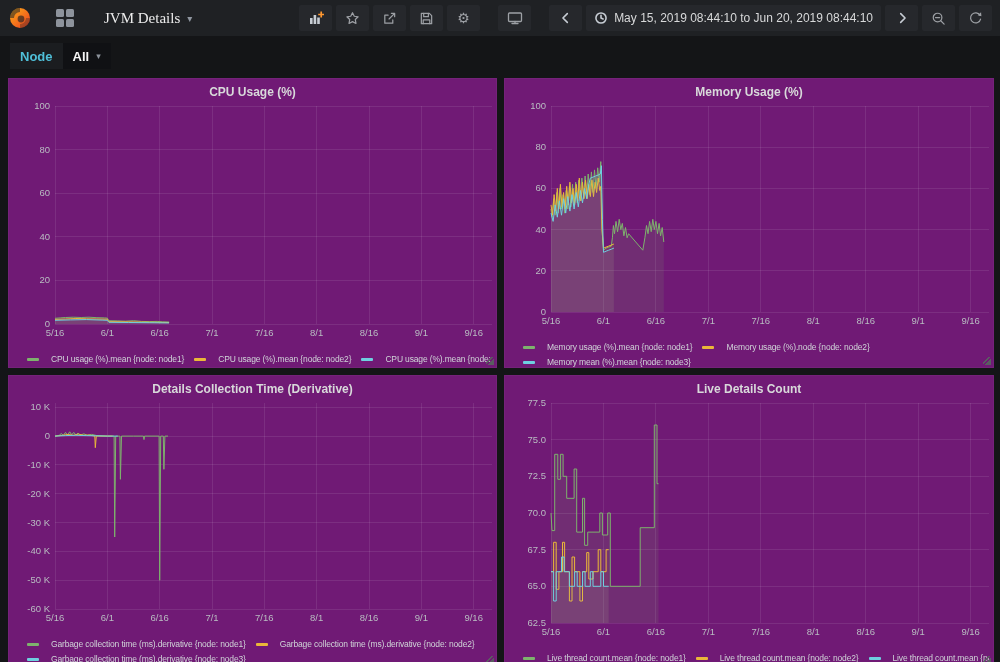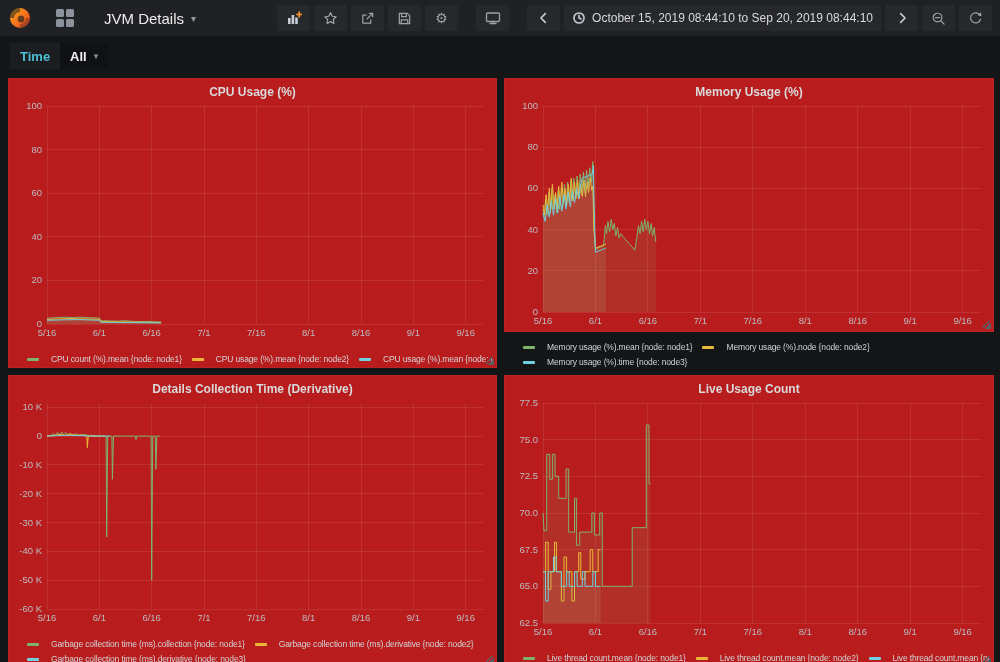--- a/index.html
+++ b/index.html
@@ -9,21 +9,21 @@
     background:#141517;
     font-family:"Liberation Sans","DejaVu Sans",sans-serif;
     color:#d8d9da;
     -webkit-font-smoothing:antialiased;
   }
   
   .navbar {
     position:absolute; left:0; top:0; width:1000px; height:36px;
     background:#1f2124; display:flex; align-items:center; padding:0 8px;
   }
-  .nav-left { display:flex; align-items:center; gap:24px; }
+  .nav-left { display:flex; align-items:center; gap:24px;font-family:Liberation Serif, serif; }
   .logo { width:24px; height:24px; display:block; }
   .grid-icon { display:grid; grid-template-columns:8px 8px; grid-template-rows:8px 8px; gap:2px;
     background:transparent; border:none; padding:0; cursor:pointer; }
   .grid-icon i { background:#8d939c; border-radius:1.5px; display:block; }
   .dash-title { display:flex; align-items:center; gap:7px; background:none; border:none;
     color:#ececec; font-size:15px; font-weight:500; cursor:pointer; font-family:inherit; }
   .dash-title .caret { color:#9096a0; font-size:10px; }
   .nav-right { margin-left:auto; display:flex; align-items:center; gap:4px; }
   .tbtn {
     height:26px; min-width:33px; padding:0 8px; border:none; border-radius:2px;
@@ -43,28 +43,28 @@
     background:#1b1d20; color:#4fbfd8; font-size:13px; font-weight:700;
   }
   .var-value {
     height:26px; display:flex; align-items:center; gap:7px; padding:0 10px;
     background:#101114; color:#f5f5f5; font-size:13px; font-weight:700; border:none; cursor:pointer;
     font-family:inherit;
   }
   .var-value .caret { color:#8d939c; font-size:9px; }
   
   .panel {
-    position:absolute; background:#b91c1c; border:1px solid rgba(255,255,255,0.04);
+    position:absolute; background:#701a75; border:1px solid rgba(255,255,255,0.04);
     display:flex; flex-direction:column; padding:3px 4px;
   }
   .panel-title {
     margin:0; flex:0 0 20px; line-height:20px; text-align:center;
     font-size:12px; font-weight:700; color:#d8d9da; cursor:pointer;
   }
-  .chart-wrap { flex:0 0 auto; }
+  .chart-wrap { flex:0 0 auto;margin-left:8px; }
   svg.chart text { font-family:"Liberation Sans","DejaVu Sans",sans-serif; }
   svg.chart .grid { stroke:rgba(255,255,255,0.09); stroke-width:1; shape-rendering:crispEdges; }
   svg.chart .ylab, svg.chart .xlab { fill:#b9bdc2; font-size:9.5px; }
   .legend { margin-top:8px; padding-left:14px; }
   .legend-row { display:flex; gap:10px; white-space:nowrap; overflow:hidden; line-height:15px; }
   .legend-item { display:inline-flex; align-items:center; gap:12px; cursor:pointer; }
   .legend-dash { width:12px; height:3px; border-radius:1px; flex:0 0 auto; }
   .legend-label { font-size:8.5px; letter-spacing:-0.15px; color:#d0d4d8; }
   .resize-handle {
     position:absolute; right:2px; bottom:2px; width:8px; height:8px; cursor:nwse-resize;
@@ -141,21 +141,21 @@
     <button class="tbtn" aria-label="move time range back">
       <svg width="14" height="14" viewBox="0 0 16 16">
         <polyline class="icon-bright" points="9.5,3 4.5,8 9.5,13"></polyline>
       </svg>
     </button>
     <button class="tbtn time-btn">
       <svg width="14" height="14" viewBox="0 0 16 16">
         <circle class="icon-bright" cx="8" cy="8" r="5.8" stroke-width="1.4"></circle>
         <path class="icon-bright" d="M8 4.8 V8 L10.4 9.2" stroke-width="1.4"></path>
       </svg>
-      <span>October 15, 2019 08:44:10 to Sep 20, 2019 08:44:10</span>
+      <span>May 15, 2019 08:44:10 to Jun 20, 2019 08:44:10</span>
     </button>
     <button class="tbtn" aria-label="move time range forward">
       <svg width="14" height="14" viewBox="0 0 16 16">
         <polyline class="icon-bright" points="6.5,3 11.5,8 6.5,13"></polyline>
       </svg>
     </button>
     <button class="tbtn" aria-label="zoom out time range">
       <svg width="15" height="15" viewBox="0 0 16 16">
         <circle class="icon-stroke" cx="7" cy="7" r="4.6"></circle>
         <path class="icon-stroke" d="M10.4 10.4 L14 14 M4.8 7 H9.2"></path>
@@ -164,21 +164,21 @@
     <button class="tbtn" aria-label="refresh dashboard">
       <svg width="15" height="15" viewBox="0 0 16 16">
         <path class="icon-stroke" d="M12.8 4.6 A5.4 5.4 0 1 0 13.4 8.6"></path>
         <polygon points="13.9,1.2 14.3,5.6 10.3,4.4" fill="#9da0a5"></polygon>
       </svg>
     </button>
   </div>
 </header>
 
 <div class="submenu">
-  <span class="var-label">Time</span>
+  <span class="var-label">Node</span>
   <button class="var-value">
     <span>All</span>
     <span class="caret">▾</span>
   </button>
 </div>
 
 <section class="panel" style="left:8px; top:78px; width:489px; height:290px;">
   <h2 class="panel-title">CPU Usage (%)</h2>
   <div class="chart-wrap"><svg class="chart" width="477" height="238">
         <line x1="34" y1="4" x2="471" y2="4" class="grid"></line>
@@ -215,36 +215,36 @@
         <polyline points="34.0,216.3 39.2,215.9 44.5,215.5 52.3,215.2 60.2,215.5 68.0,215.2 75.9,215.7 83.7,215.9 86.3,216.1 87.9,218.7 96.8,218.9 104.7,219.2 112.5,218.7 120.4,219.4 128.2,219.6 136.1,219.4 141.3,219.8 148.1,220.0" fill="none" stroke="#7eb26d" stroke-width="1"></polyline>
         <polygon points="34.0,217.4 44.5,217.0 54.9,216.5 65.4,216.8 75.9,217.0 86.3,217.2 87.9,219.6 102.0,219.8 117.7,220.0 133.4,220.3 148.1,220.5 148.1,222.0 34.0,222.0" fill="#eab839" fill-opacity="0.07" stroke="none"></polygon>
         <polyline points="34.0,217.4 44.5,217.0 54.9,216.5 65.4,216.8 75.9,217.0 86.3,217.2 87.9,219.6 102.0,219.8 117.7,220.0 133.4,220.3 148.1,220.5" fill="none" stroke="#eab839" stroke-width="1"></polyline>
         <polygon points="34.0,218.3 49.7,217.9 65.4,217.6 81.1,218.1 86.3,218.3 87.9,220.3 107.3,220.5 128.2,220.7 148.1,220.9 148.1,222.0 34.0,222.0" fill="#6ed0e0" fill-opacity="0.07" stroke="none"></polygon>
         <polyline points="34.0,218.3 49.7,217.9 65.4,217.6 81.1,218.1 86.3,218.3 87.9,220.3 107.3,220.5 128.2,220.7 148.1,220.9" fill="none" stroke="#6ed0e0" stroke-width="1"></polyline>
       </svg></div>
   <div class="legend">
       <div class="legend-row">
         <span class="legend-item">
           <span class="legend-dash" style="background: rgb(126, 178, 109);"></span>
-          <span class="legend-label">CPU count (%).mean {node: node1}</span>
+          <span class="legend-label">CPU usage (%).mean {node: node1}</span>
         </span>
         <span class="legend-item">
           <span class="legend-dash" style="background: rgb(234, 184, 57);"></span>
           <span class="legend-label">CPU usage (%).mean {node: node2}</span>
         </span>
         <span class="legend-item">
           <span class="legend-dash" style="background: rgb(110, 208, 224);"></span>
           <span class="legend-label">CPU usage (%).mean {node: node3}</span>
         </span>
       </div>
     </div>
   <div class="resize-handle"></div>
 </section>
 
-<section class="panel" style="left:504px; top:78px; width:490px; height:254px;">
+<section class="panel" style="left:504px; top:78px; width:490px; height:290px;">
   <h2 class="panel-title">Memory Usage (%)</h2>
   <div class="chart-wrap"><svg class="chart" width="478" height="226">
         <line x1="34" y1="4" x2="472" y2="4" class="grid"></line>
         <text x="29" y="7" class="ylab" text-anchor="end">100</text>
         <line x1="34" y1="45.19999999999999" x2="472" y2="45.19999999999999" class="grid"></line>
         <text x="29" y="48.19999999999999" class="ylab" text-anchor="end">80</text>
         <line x1="34" y1="86.4" x2="472" y2="86.4" class="grid"></line>
         <text x="29" y="89.4" class="ylab" text-anchor="end">60</text>
         <line x1="34" y1="127.6" x2="472" y2="127.6" class="grid"></line>
         <text x="29" y="130.6" class="ylab" text-anchor="end">40</text>
@@ -284,21 +284,21 @@
           <span class="legend-label">Memory usage (%).mean {node: node1}</span>
         </span>
         <span class="legend-item">
           <span class="legend-dash" style="background: rgb(234, 184, 57);"></span>
           <span class="legend-label">Memory usage (%).node {node: node2}</span>
         </span>
       </div>
       <div class="legend-row">
         <span class="legend-item">
           <span class="legend-dash" style="background: rgb(110, 208, 224);"></span>
-          <span class="legend-label">Memory usage (%).time {node: node3}</span>
+          <span class="legend-label">Memory mean (%).mean {node: node3}</span>
         </span>
       </div>
     </div>
   <div class="resize-handle"></div>
 </section>
 
 <section class="panel" style="left:8px; top:375px; width:489px; height:292px;">
   <h2 class="panel-title">Details Collection Time (Derivative)</h2>
   <div class="chart-wrap"><svg class="chart" width="477" height="226">
         <line x1="34" y1="8.321678321678313" x2="471" y2="8.321678321678313" class="grid"></line>
@@ -339,39 +339,39 @@
         <polyline points="34.0,37.1 38.2,36.3 40.3,34.5 42.4,36.3 44.5,33.4 46.6,36.0 48.7,32.8 50.7,35.7 52.8,33.4 54.9,36.0 57.0,34.0 59.1,36.3 62.8,34.8 66.4,36.3 70.6,35.4 75.9,36.6 86.3,37.1 93.1,37.1 93.7,138.0 94.7,37.1 98.9,37.1 99.4,80.3 100.5,37.1 112.5,37.1 122.4,37.1 123.0,40.6 123.5,37.1 138.1,37.1 138.7,181.2 139.7,37.1 142.3,37.1 142.9,70.3 143.9,37.1 147.0,37.1" fill="none" stroke="#7eb26d" stroke-width="1"></polyline>
         <polygon points="34.0,37.1 41.9,36.3 47.1,35.4 52.3,36.3 57.6,35.1 62.8,36.3 68.0,36.0 73.8,37.1 74.3,48.7 75.3,37.1 86.3,37.1 91.6,37.1 91.6,37.1 34.0,37.1" fill="#eab839" fill-opacity="0.07" stroke="none"></polygon>
         <polyline points="34.0,37.1 41.9,36.3 47.1,35.4 52.3,36.3 57.6,35.1 62.8,36.3 68.0,36.0 73.8,37.1 74.3,48.7 75.3,37.1 86.3,37.1 91.6,37.1" fill="none" stroke="#eab839" stroke-width="1"></polyline>
         <polygon points="34.0,37.1 44.5,36.6 54.9,36.3 65.4,36.6 75.9,36.8 86.3,37.1 96.8,37.1 96.8,37.1 34.0,37.1" fill="#6ed0e0" fill-opacity="0.07" stroke="none"></polygon>
         <polyline points="34.0,37.1 44.5,36.6 54.9,36.3 65.4,36.6 75.9,36.8 86.3,37.1 96.8,37.1" fill="none" stroke="#6ed0e0" stroke-width="1"></polyline>
       </svg></div>
   <div class="legend">
       <div class="legend-row">
         <span class="legend-item">
           <span class="legend-dash" style="background: rgb(126, 178, 109);"></span>
-          <span class="legend-label">Garbage collection time (ms).collection {node: node1}</span>
+          <span class="legend-label">Garbage collection time (ms).derivative {node: node1}</span>
         </span>
         <span class="legend-item">
           <span class="legend-dash" style="background: rgb(234, 184, 57);"></span>
           <span class="legend-label">Garbage collection time (ms).derivative {node: node2}</span>
         </span>
       </div>
       <div class="legend-row">
         <span class="legend-item">
           <span class="legend-dash" style="background: rgb(110, 208, 224);"></span>
           <span class="legend-label">Garbage collection time (ms).derivative {node: node3}</span>
         </span>
       </div>
     </div>
   <div class="resize-handle"></div>
 </section>
 
 <section class="panel" style="left:504px; top:375px; width:490px; height:292px;">
-  <h2 class="panel-title">Live Usage Count</h2>
+  <h2 class="panel-title">Live Details Count</h2>
   <div class="chart-wrap"><svg class="chart" width="478" height="240">
         <line x1="34" y1="4" x2="472" y2="4" class="grid"></line>
         <text x="29" y="7" class="ylab" text-anchor="end">77.5</text>
         <line x1="34" y1="40.66666666666666" x2="472" y2="40.66666666666666" class="grid"></line>
         <text x="29" y="43.66666666666666" class="ylab" text-anchor="end">75.0</text>
         <line x1="34" y1="77.33333333333334" x2="472" y2="77.33333333333334" class="grid"></line>
         <text x="29" y="80.33333333333334" class="ylab" text-anchor="end">72.5</text>
         <line x1="34" y1="114" x2="472" y2="114" class="grid"></line>
         <text x="29" y="117" class="ylab" text-anchor="end">70.0</text>
         <line x1="34" y1="150.66666666666669" x2="472" y2="150.66666666666669" class="grid"></line>

